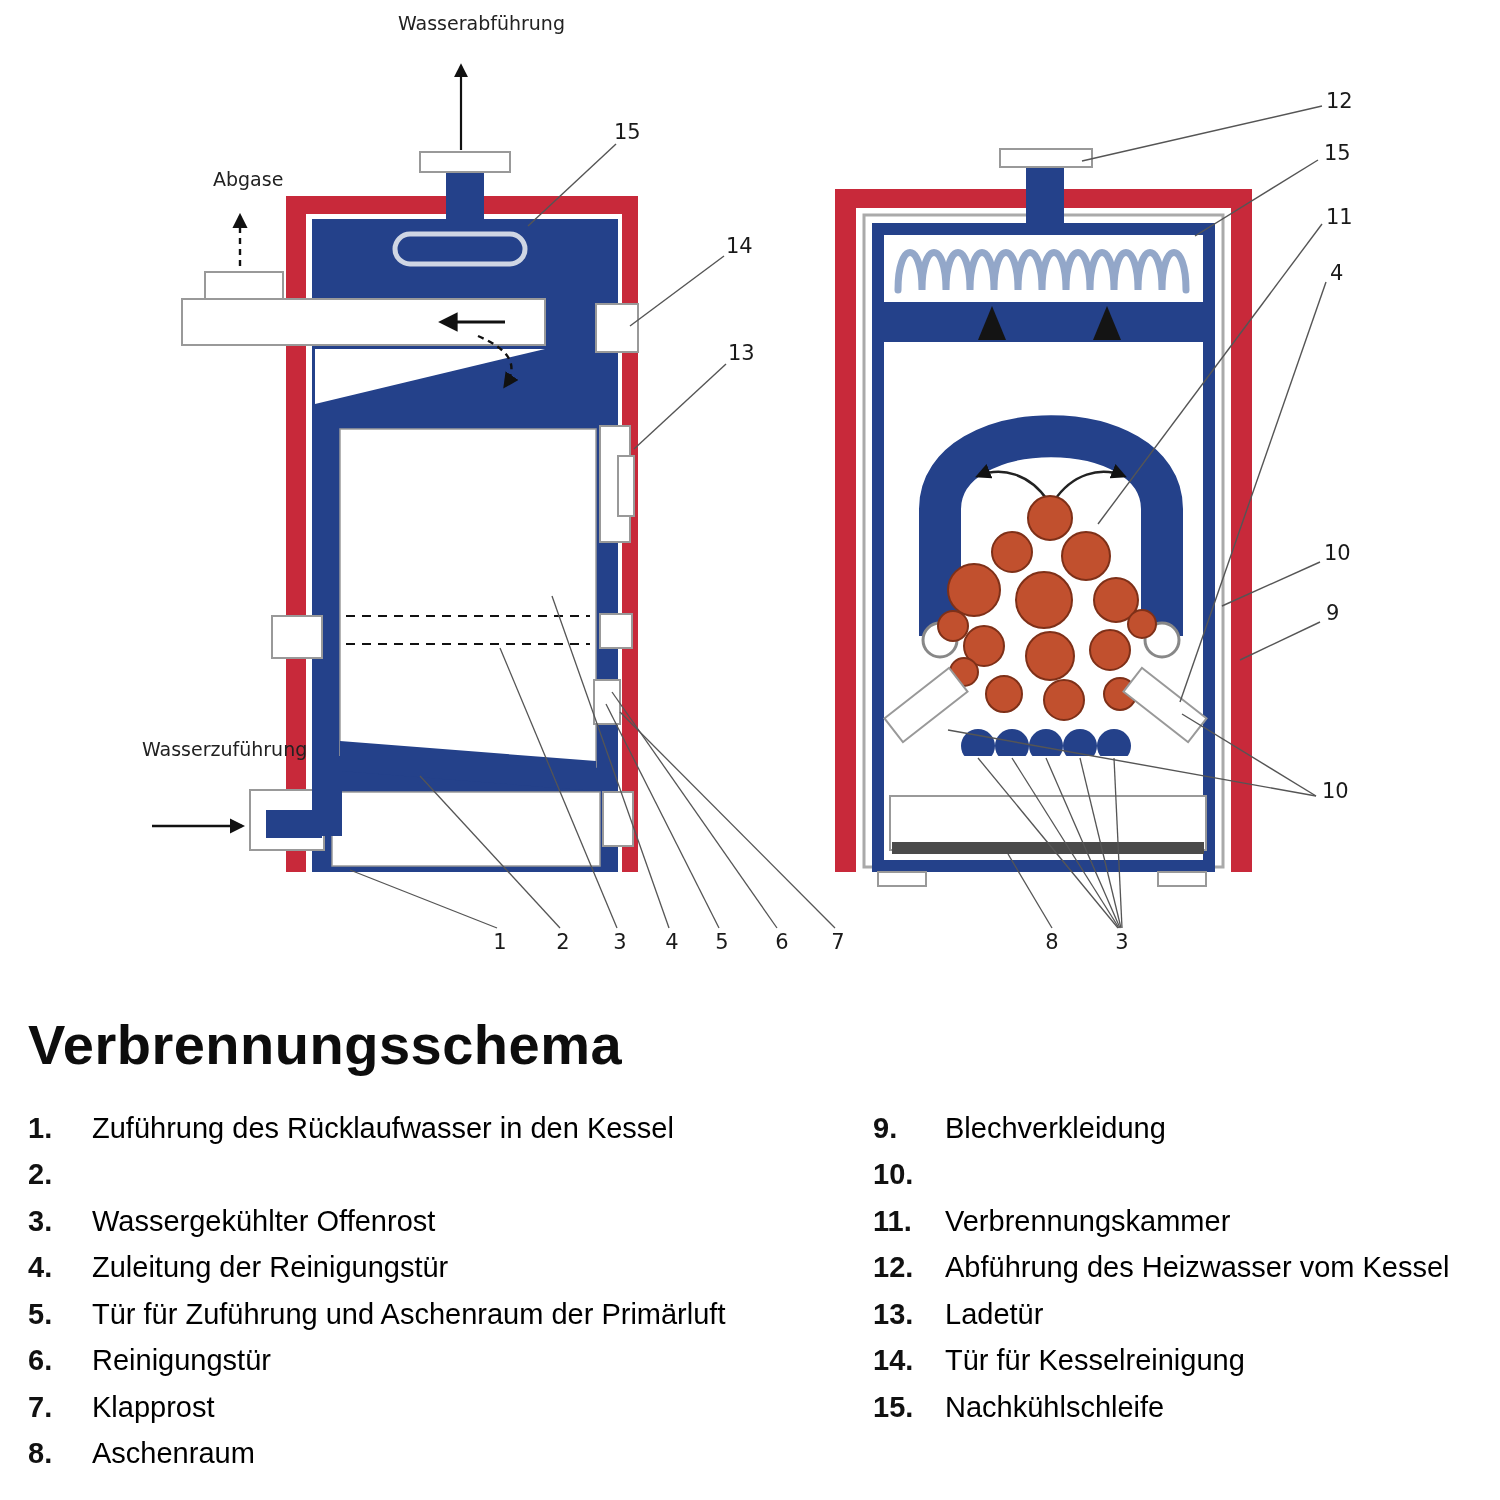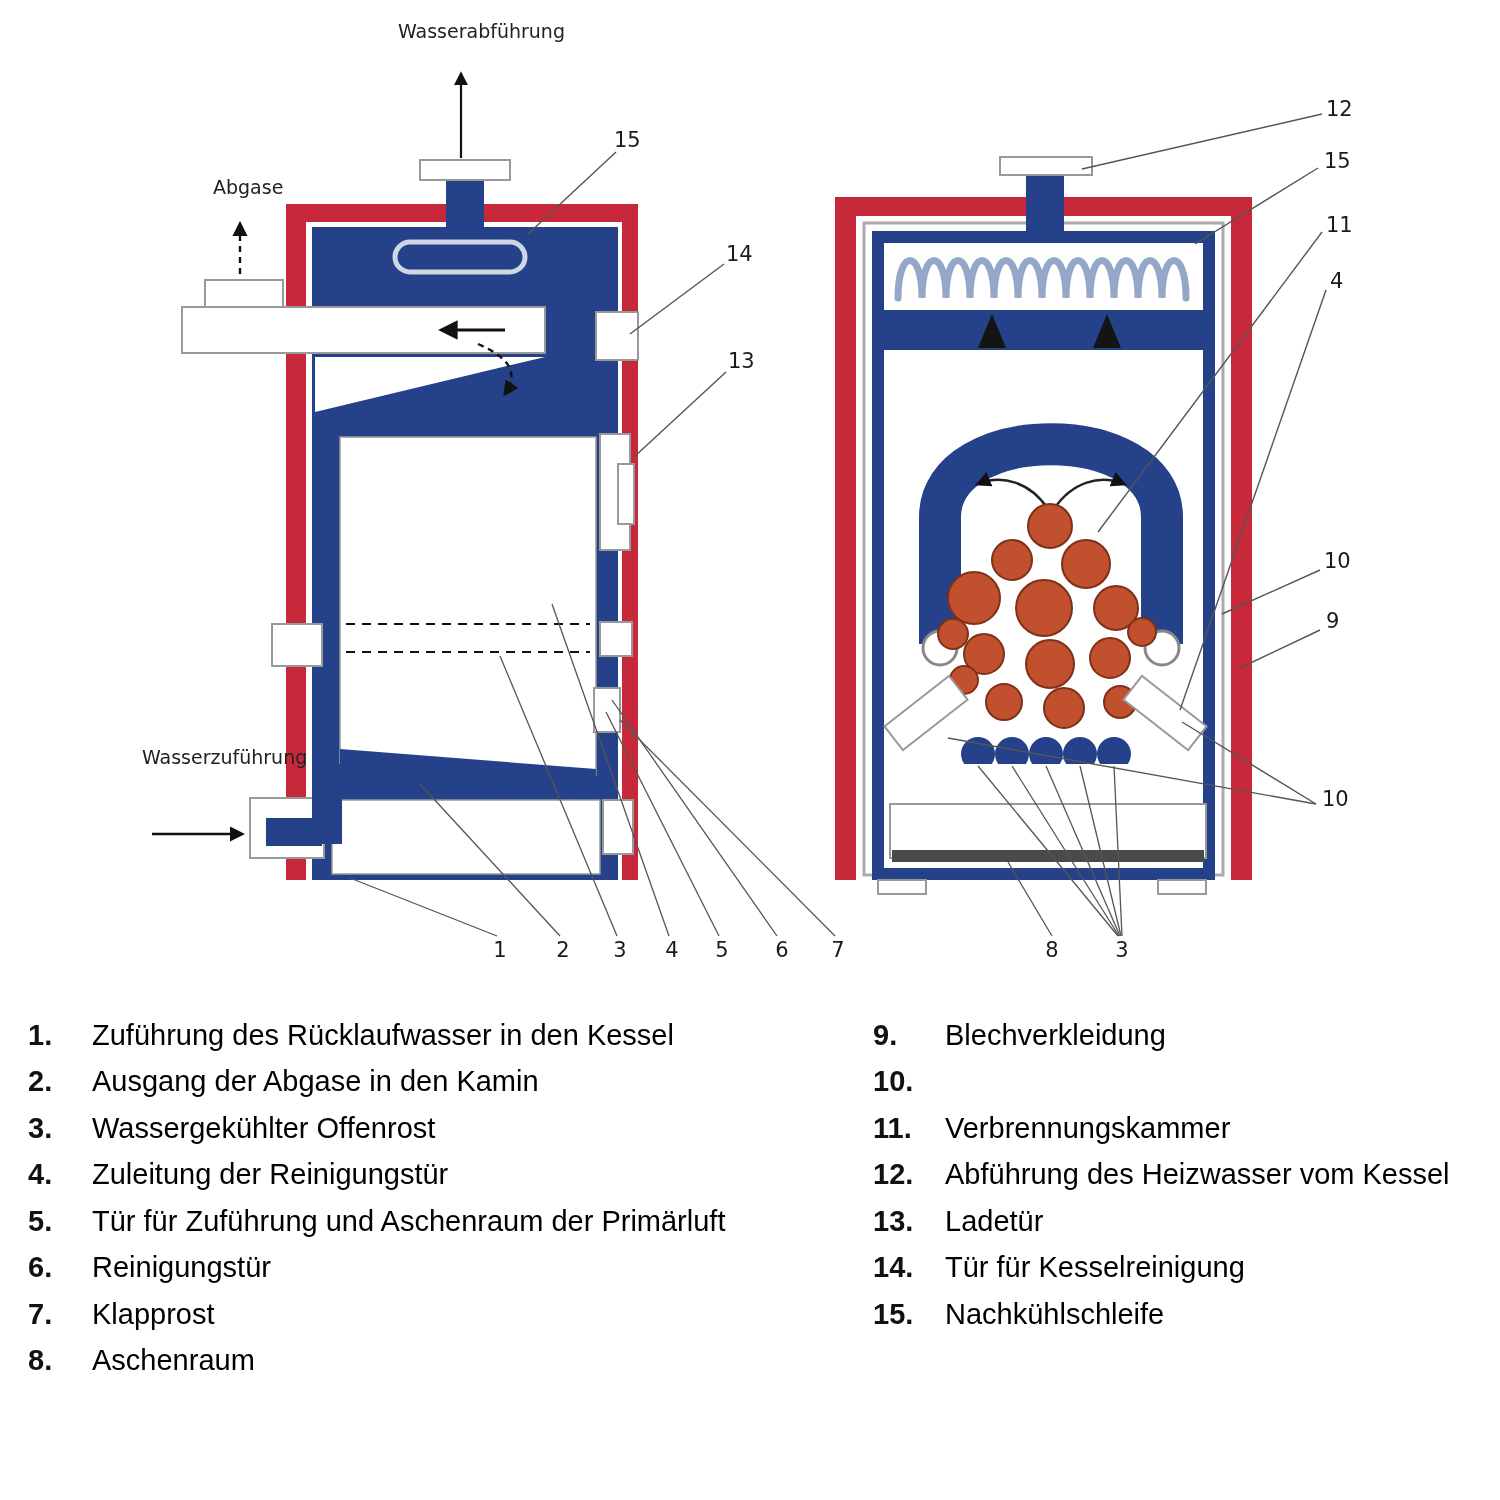--- a/index.html
+++ b/index.html
@@ -1,17 +1,17 @@
 <!DOCTYPE html>
 <html><head>
 <meta charset="utf-8">
 <style>
   html,body{margin:0;padding:0;background:#fff;}
   body{width:1500px;height:1500px;position:relative;font-family:"Liberation Sans",sans-serif;color:#111;overflow:hidden;}
-  .stage{position:absolute;left:0;top:12px;width:1500px;height:1172px;}
+  .stage{position:absolute;left:0;top:4px;width:1500px;height:1172px;}
   svg text{font-family:"DejaVu Sans",sans-serif;}
   .callout-num{font-size:21px;fill:#1a1a1a;}
   .pipe-label{font-size:19px;fill:#222;}
   .legend{position:absolute;left:28px;top:1008px;width:1452px;}
   .legend h1{margin:0 0 36px 0;font-size:56px;font-weight:bold;letter-spacing:.5px;color:#0d0d0d;font-family:"Liberation Sans",sans-serif;}
   .legend-cols{display:flex;}
   .legend-col{display:flex;flex-direction:column;}
   .legend-col.left{width:845px;flex:none;}
   .legend-col.right{flex:1;}
   .legend-item{display:flex;align-items:baseline;margin-bottom:16px;font-size:29px;line-height:1.05;}
@@ -189,29 +189,29 @@
       <line x1="1121" y1="924" x2="1080" y2="754"></line>
       <line x1="1122" y1="924" x2="1114" y2="754"></line>
     </g>
     <text x="1052" y="945" text-anchor="middle" class="callout-num">8</text>
     <text x="1122" y="945" text-anchor="middle" class="callout-num">3</text>
   </g>
 </svg>
 
 
 <div class="legend">
+  <h1>Verbrennungsschema</h1>
   <div class="legend-cols">
     <div class="legend-col left">
       <div class="legend-item">
             <span class="num">1.</span>
             <span class="txt">Zuführung des Rücklaufwasser in den Kessel</span>
           </div>
       <div class="legend-item">
             <span class="num">2.</span>
-            <span class="txt">Ausgang der Abgase in den Kamin</span>
           </div>
       <div class="legend-item">
             <span class="num">3.</span>
             <span class="txt">Wassergekühlter Offenrost</span>
           </div>
       <div class="legend-item">
             <span class="num">4.</span>
             <span class="txt">Zuleitung der Reinigungstür</span>
           </div>
       <div class="legend-item">

